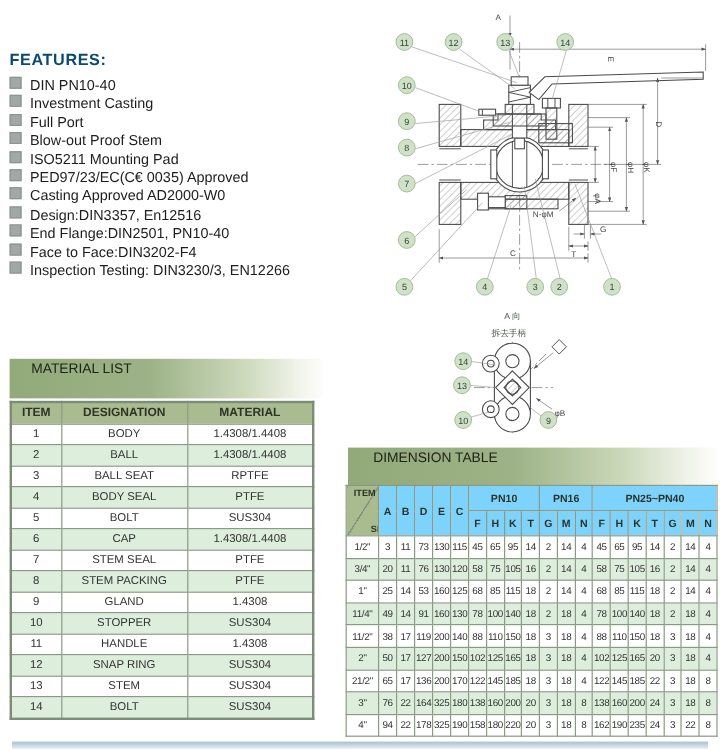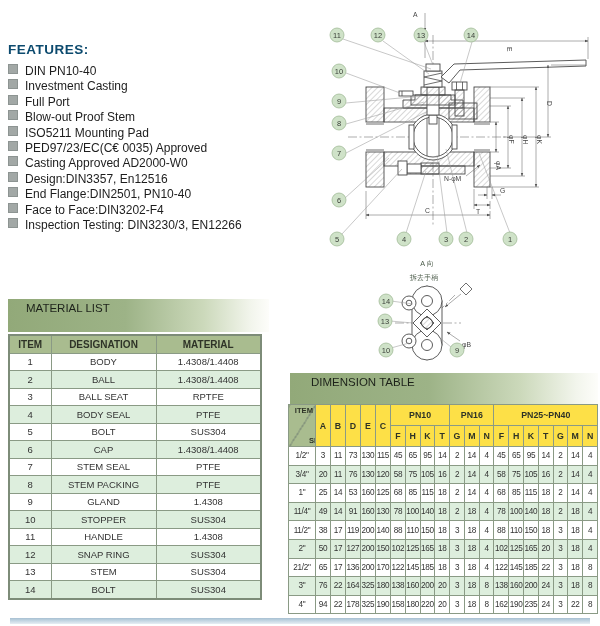--- a/index.html
+++ b/index.html
@@ -27,21 +27,21 @@
   #material-table th{background:#a9bc8f;color:#2e3327;font-weight:bold;font-size:10px;}
   #material-table tr.alt td{background:#ddeedd;}
   #material-table col:nth-child(1){width:42px;}
   #material-table col:nth-child(2){width:105px;}
   #material-table col:nth-child(3){width:105px;}
 
   
   #dimension-table{position:absolute;left:288px;top:404px;width:310px;table-layout:fixed;
                    font-size:8.2px;color:#333;border:1px solid #7d8c78;}
   #dimension-table th,#dimension-table td{border:1px solid #8a9a85;text-align:center;padding:0;overflow:hidden;}
-  #dimension-table thead th{background:#fde047;color:#2e3327;font-weight:bold;height:20px;font-size:8.8px;}
+  #dimension-table thead th{background:#7dd3fc;color:#2e3327;font-weight:bold;height:20px;font-size:8.8px;}
   #dimension-table tbody td{height:17.6px;letter-spacing:-0.3px;}
   #dimension-table tr.alt td{background:#ddeedd;}
   th.corner{position:relative;padding:0;background:
       linear-gradient(to bottom right,rgba(0,0,0,0) 48.8%,#7d8c78 48.8%,#7d8c78 51.2%,rgba(0,0,0,0) 51.2%),#a9bc8f !important;}
   th.corner .c-top{position:absolute;top:1px;right:2px;font-size:7.6px;}
   th.corner .c-bot{position:absolute;bottom:1px;left:20px;font-size:7.6px;}
 
   
   #footer-strip{position:absolute;left:10px;top:618px;width:580px;height:6px;
       background:linear-gradient(180deg,#a7c0d2 0%,#c3d5e2 45%,#e7eef4 100%);}

